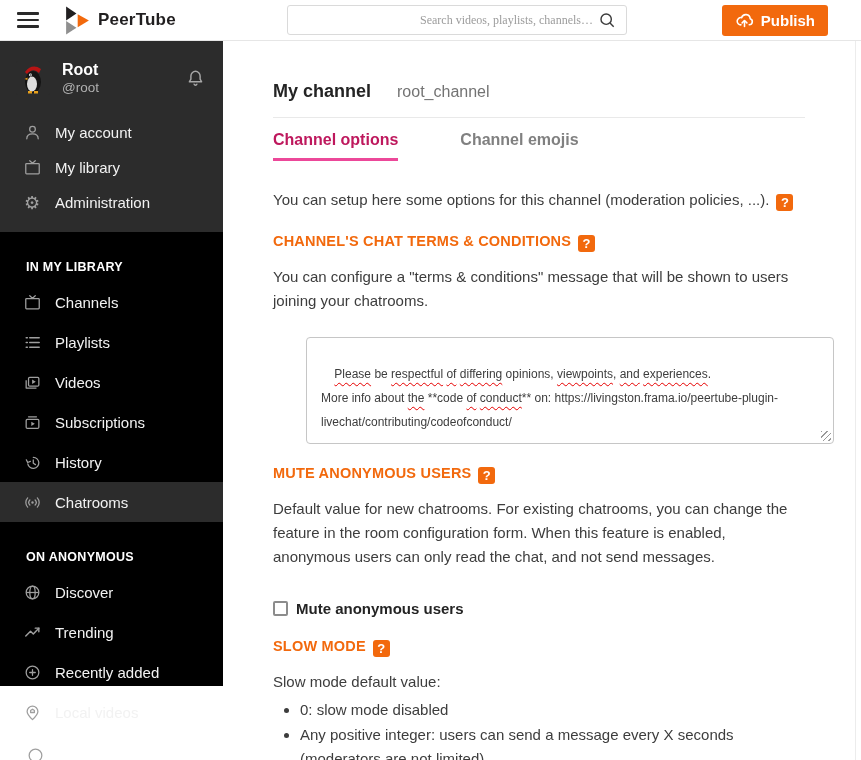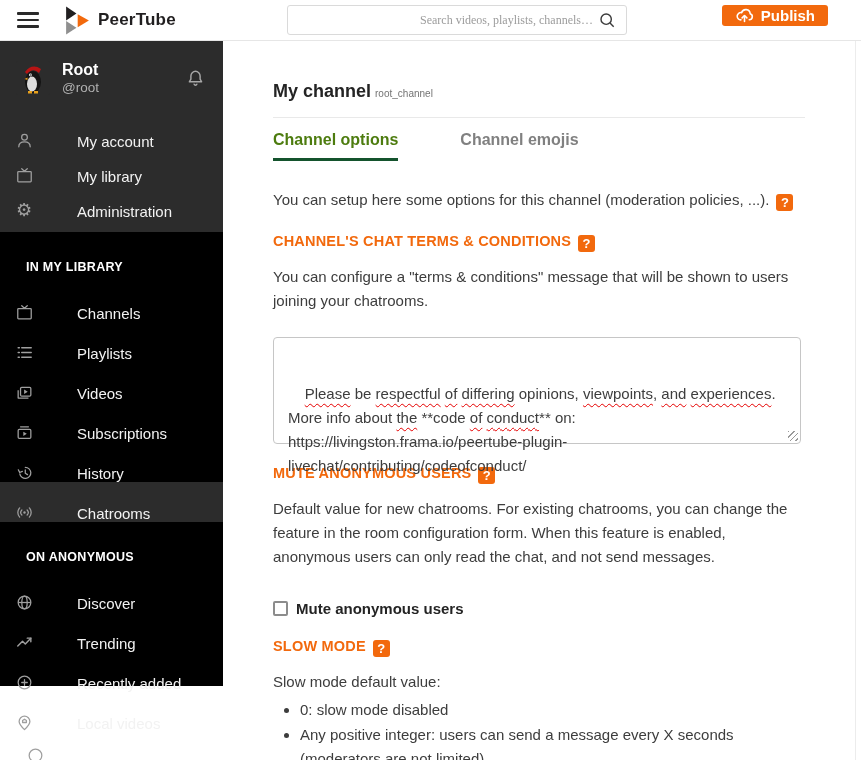--- a/index.html
+++ b/index.html
@@ -18,74 +18,74 @@
   .brand-name { font-size:17px; font-weight:bold; color:#211f20; margin-left:8px;
     letter-spacing:0.2px; }
   .searchbox { position:absolute; left:287px; top:5px; width:340px; height:30px;
     border:1px solid #dadada; border-radius:3px; background:#fff; display:flex;
     align-items:center; }
   .searchbox input { flex:1; border:none; outline:none; background:transparent;
     font-size:12px; color:#444; padding:0 0 0 10px;
     font-family:Liberation Serif, serif;text-align:right; }
   .searchbox input::placeholder { color:#9c9c9c; }
   .search-icon { margin:0 9px 0 4px; display:flex; }
-  .publish-btn { position:absolute; right:33px; top:5px; height:21px;
+  .publish-btn { position:absolute; right:33px; top:5px; height:31px;
     background:#f2690d; border:none; border-radius:3px; color:#fff;
     font-weight:bold; font-size:15px; display:flex; align-items:center;
     padding:0 13px; cursor:pointer; font-family:"Liberation Sans", sans-serif; }
   .publish-btn svg { margin-right:7px; }
 
   
   .sidebar { position:absolute; top:41px; left:0; width:233px; height:645px;
     background:#000; color:#fff; }
   .user-block { background:#2c2c2c; padding:0; }
   .user-row { display:flex; align-items:center; height:74px; padding:0 16px; }
   .avatar { width:34px; height:34px; border-radius:2px; overflow:hidden;
     flex:0 0 auto; cursor:pointer; }
   .user-meta { margin-left:12px; flex:1; cursor:pointer; }
   .user-name { font-size:16px; font-weight:bold; color:#fff; line-height:19px; }
   .user-handle { font-size:13.5px; color:#b0b0b0; line-height:17px; }
   .bell { margin-right:10px; cursor:pointer; display:flex; }
-  .menu-item { display:flex; align-items:flex-end; height:35px; padding-left:14px;
-    cursor:pointer;gap:30px; }
+  .menu-item { display:flex; align-items:center; height:35px; padding-left:22px;
+    cursor:pointer; }
   .menu-item .mi-icon { width:20px; height:20px; display:flex; align-items:center;
     justify-content:center; flex:0 0 auto; color:#9f9f9f; font-size:18px; }
   .menu-item .mi-label { margin-left:13px; font-size:15px; color:#f2f2f2; }
   .user-block .menu-item { height:35px; }
   .user-block { padding-bottom:12px; }
   .section-title { font-size:12.5px; font-weight:bold; color:#fff;
     letter-spacing:0.3px; padding:28px 0 8px 26px; }
   .side-list .menu-item { height:40px; }
   .menu-item.active { background:#2c2c2c; }
   .cutoff-icon { margin:14px 0 0 26px; color:#9f9f9f; }
 
   
   .main { position:absolute; top:41px; left:223px; width:628px; height:719px;
     background:#fff; overflow:hidden; padding:40px 46px 0 50px; }
   .page-title-row { display:flex; align-items:baseline; }
   .page-title { font-size:18px; font-weight:bold; color:#242424; }
-  .page-subtitle { font-size:10px; color:#737373; margin-left:4px; }
+  .page-subtitle { font-size:16px; color:#737373; margin-left:26px; }
   .divider { height:1px; background:#e9e9e9; margin-top:15px; }
   .tabs { display:flex; margin-top:0; }
   .tab { font-size:16px; padding:13px 0 9px 0; margin-right:62px; cursor:pointer; }
-  .tab.active { color:#4d7c0f; font-weight:bold; border-bottom:3px solid #14532d; }
+  .tab.active { color:#be185d; font-weight:bold; border-bottom:3px solid #ec4899; }
   .tab.inactive { color:#808080; font-weight:bold; }
   .intro { margin-top:27px; font-size:15px; color:#3d3d3d; line-height:24px; }
   .help-badge { display:inline-block; width:17px; height:17px; background:#f2690d;
     color:#fff; border-radius:3px; font-size:13px; font-weight:bold;
     text-align:center; line-height:17px; vertical-align:-2px; margin-left:7px;
     cursor:pointer; }
   .sec-heading { margin-top:21px; font-size:14.5px; font-weight:bold;
     color:#f2690d; letter-spacing:0.2px; }
   .sec-desc { margin-top:13px; font-size:15px; color:#3d3d3d; line-height:24px; }
   .fake-textarea { margin-top:24px; width:528px; height:107px;
     border:1px solid #c6c6c6; border-radius:4px; background:#fff;
-    padding:20px 14px; font-size:15px; line-height:24px; color:#3d3d3d;
+    padding:0 14px; font-size:12px; line-height:24px; color:#3d3d3d;
     white-space:pre-wrap; overflow-wrap:break-word; position:relative;
-    cursor:text; }
+    cursor:text;margin-left:33px; }
   .fake-textarea .grip { position:absolute; right:2px; bottom:2px; width:10px;
     height:10px;
     background:repeating-linear-gradient(135deg,#9a9a9a 0 1px,transparent 1px 4px);
     cursor:nwse-resize; }
   .misspell { text-decoration:underline wavy #e60000 1px;
     text-decoration-skip-ink:none; text-underline-offset:4px; }
   .check-row { margin-top:31px; display:flex; align-items:center; }
   .check-row input[type=checkbox]{ appearance:none; width:15px; height:15px;
     border:2px solid #8c8c8c; border-radius:2px; background:#fff; cursor:pointer; }
   .check-label { margin-left:8px; font-size:15px; font-weight:bold; color:#242424;

